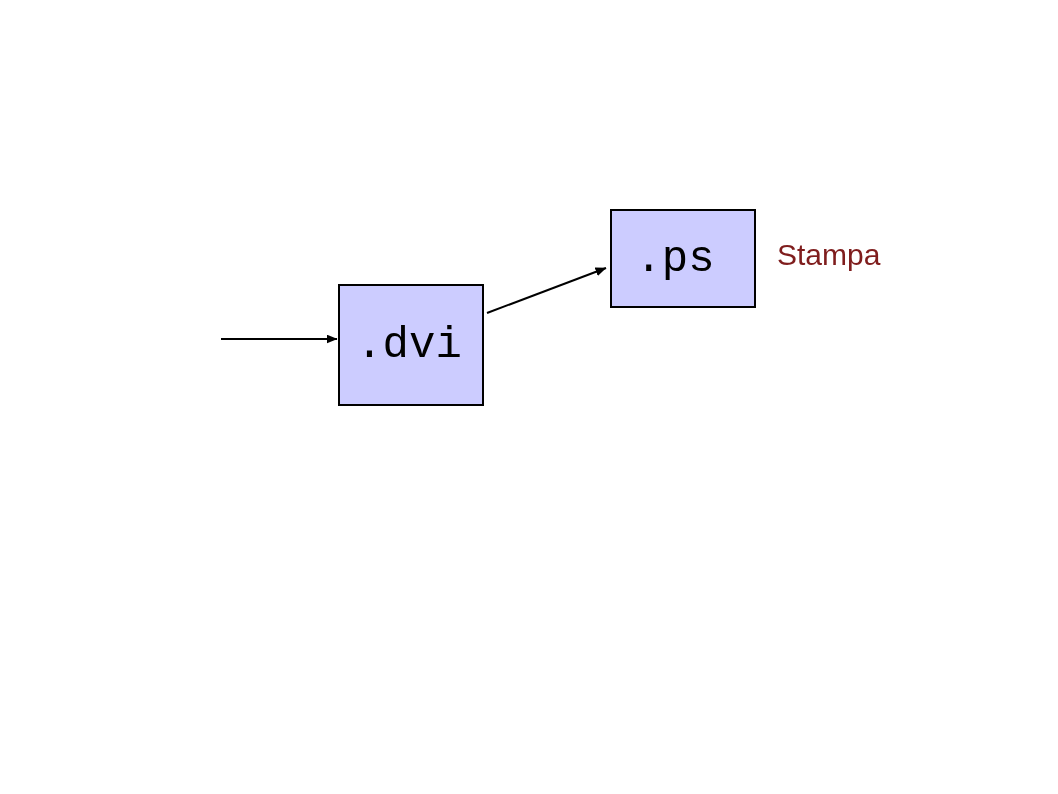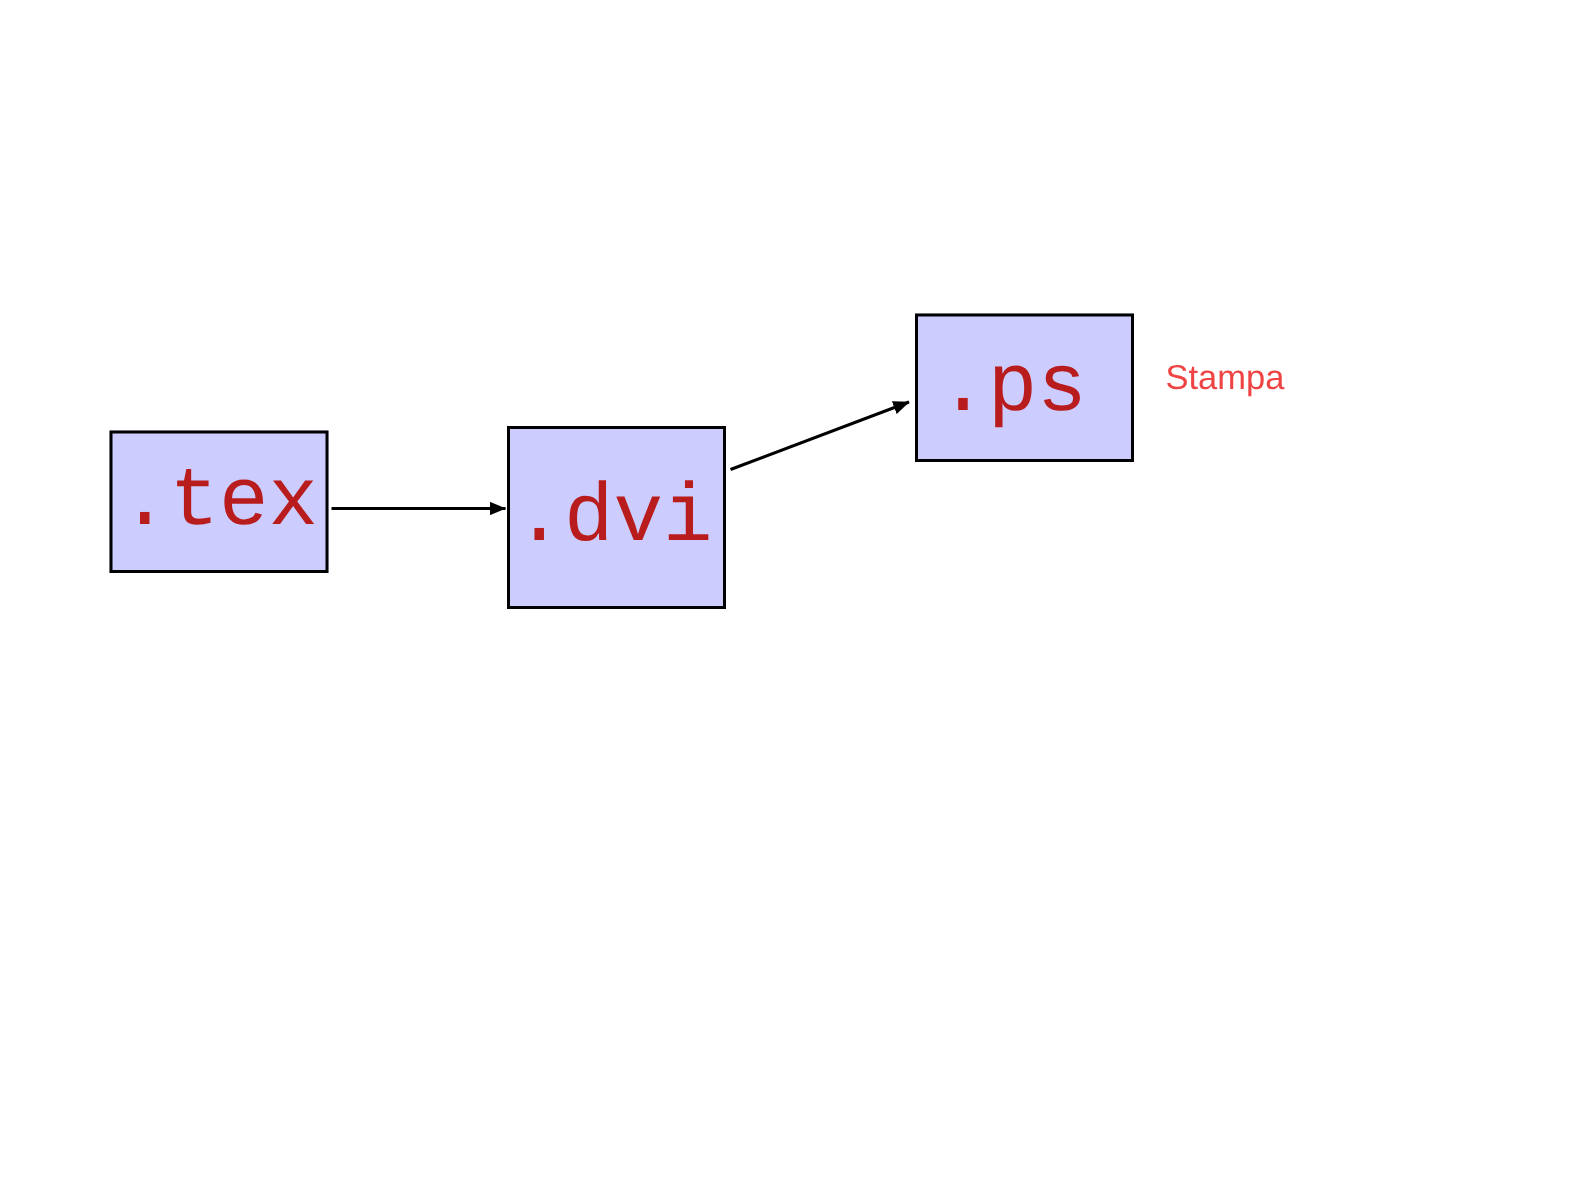--- a/index.html
+++ b/index.html
@@ -19,23 +19,23 @@
     position: absolute;
     box-sizing: border-box;
     background: #ccccff;
     border: 2px solid #000000;
     display: flex;
     align-items: center;
     justify-content: center;
   }
   .node-label {
     font-family: "Liberation Mono", "DejaVu Sans Mono", monospace;
-    font-size: 55px;
+    font-size: 44px;
     line-height: 1;
-    color: #b91c1c;
+    color: #000000;
     letter-spacing: 0px;
     white-space: pre;
     user-select: none;
   }
   
   #node-tex { left: 73px;  top: 287px; width: 146px; height: 95px; }
   #node-dvi { left: 338px; top: 284px; width: 146px; height: 122px; }
   #node-ps  { left: 610px; top: 209px; width: 146px; height: 99px; }
 
   #node-ps .node-label { transform: translateX(-8px); }
@@ -45,23 +45,23 @@
     position: absolute;
     left: 0;
     top: 0;
     width: 1058px;
     height: 794px;
     pointer-events: none;
   }
   .annotation {
     position: absolute;
     font-family: "Liberation Sans", "DejaVu Sans", sans-serif;
-    font-size: 23px;
+    font-size: 30px;
     line-height: 1;
-    color: #ef4444;
+    color: #7f1d1d;
     white-space: pre;
     user-select: none;
   }
   #annot-stampa { left: 777px; top: 240px; }
 </style>
 </head>
 <body>
 
 <div id="canvas">
 
@@ -74,23 +74,20 @@
 
     <g>
       <line x1="221" y1="339" x2="337" y2="339" stroke="#000000" stroke-width="2" marker-end="url(#arrowhead)"></line>
     </g>
 
     <g>
       <line x1="487" y1="313" x2="606" y2="268" stroke="#000000" stroke-width="2" marker-end="url(#arrowhead)"></line>
     </g>
   </svg>
 
-  <div id="node-tex" class="node">
-    <span class="node-label">.tex</span>
-  </div>
 
   <div id="node-dvi" class="node">
     <span class="node-label">.dvi</span>
   </div>
 
   <div id="node-ps" class="node">
     <span class="node-label">.ps</span>
   </div>
 
   <div id="annot-stampa" class="annotation">Stampa</div>

